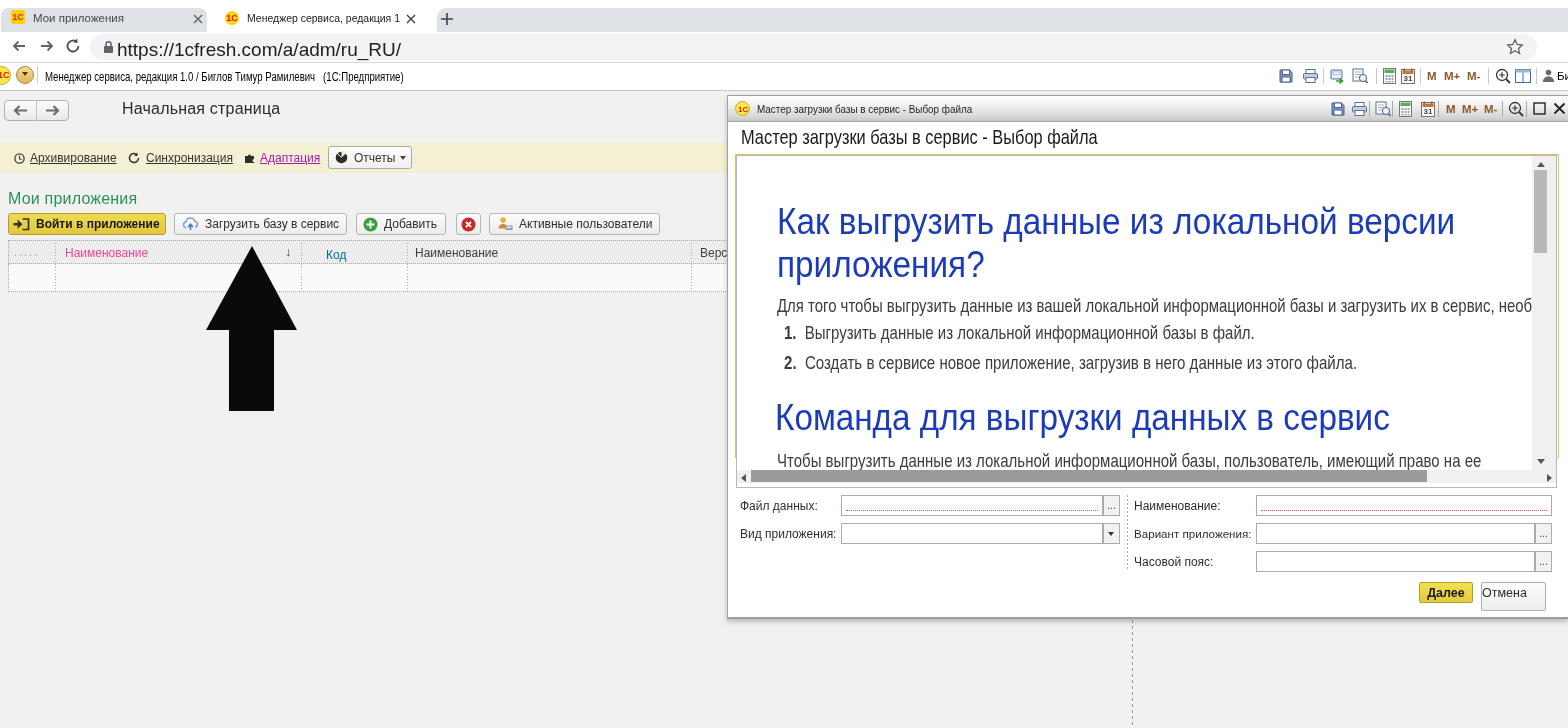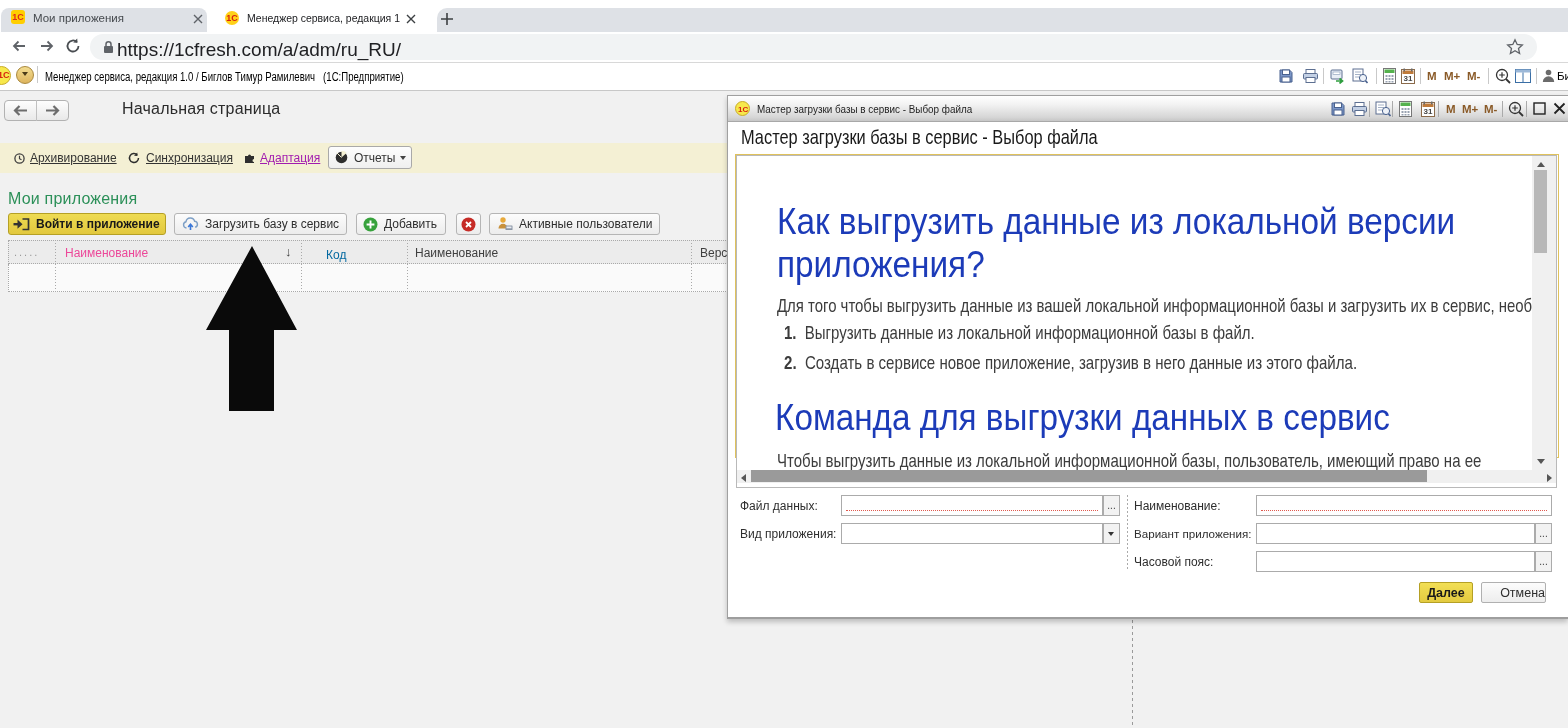--- a/index.html
+++ b/index.html
@@ -332,14 +332,14 @@
 
   <div class="abs" style="left:406px;top:431px;font-size:11.6px;color:#2e2e2e;">Вариант приложения:</div>
   <div class="abs" style="left:528px;top:427px;width:279px;height:21px;background:#fff;border:1px solid #ababab;"></div>
   <div class="abs" style="left:807px;top:427px;width:17px;height:21px;background:#f2f2f2;border:1px solid #ababab;font-size:10px;color:#444;text-align:center;line-height:19px;">...</div>
 
   <div class="abs" style="left:406px;top:459px;font-size:12px;color:#2e2e2e;">Часовой пояс:</div>
   <div class="abs" style="left:528px;top:455px;width:279px;height:21px;background:#fff;border:1px solid #ababab;"></div>
   <div class="abs" style="left:807px;top:455px;width:17px;height:21px;background:#f2f2f2;border:1px solid #ababab;font-size:10px;color:#444;text-align:center;line-height:19px;">...</div>
 
   <div class="abs" style="left:691px;top:486px;width:54px;height:21px;background:linear-gradient(#f2df55,#e3ca40);border:1px solid #b5a025;border-radius:2px;font-size:12.5px;font-weight:bold;color:#191919;text-align:center;line-height:20px;">Далее</div>
-  <div class="abs" style="left:753px;top:486px;width:65px;height:21px;background:linear-gradient(#fcfcfc,#ededed);border:1px solid #b0b0b0;border-radius:2px;font-size:12.5px;color:#2e2e2e;text-align:right;line-height:20px;">Отмена</div>
+  <div class="abs" style="left:753px;top:486px;width:65px;height:29px;background:linear-gradient(#fcfcfc,#ededed);border:1px solid #b0b0b0;border-radius:2px;font-size:12.5px;color:#2e2e2e;text-align:left;line-height:20px;">Отмена</div>
 </div>
 
 </body></html>

